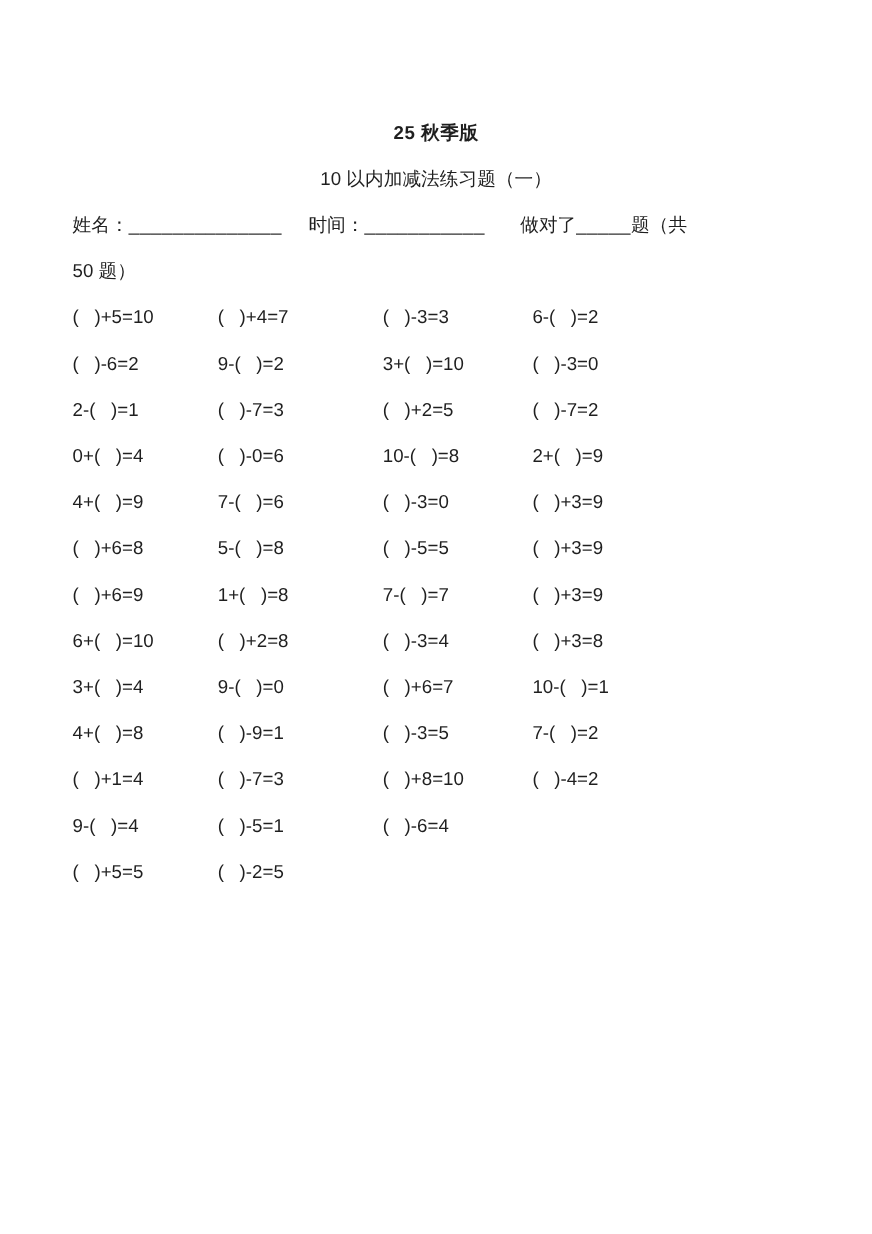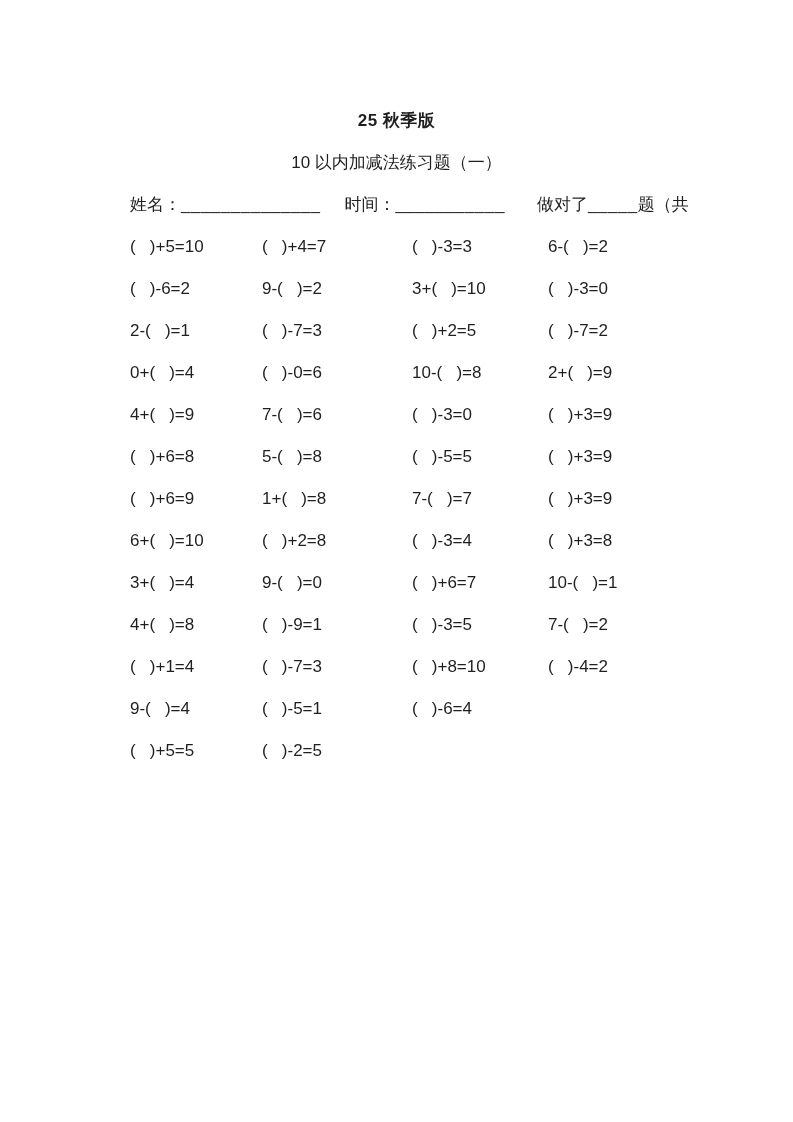--- a/index.html
+++ b/index.html
@@ -18,21 +18,21 @@
     padding-top: 100px;
   }
   .line {
     height: 42px;
     line-height: 42px;
     font-size: 17px;
     white-space: pre;
   }
   .title-line { text-align: center; }
   .title-edition { font-weight: 600; letter-spacing: 0.5px; }
-  .content { padding-left: 118px; padding-right: 120px; margin-left: 12px; }
+  .content { padding-left: 66px; padding-right: 120px; }
   .header-line { display: flex; align-items: baseline; }
   .seg { white-space: pre; }
   .seg-time { margin-left: 24px; }
   .seg-score { margin-left: 32px; }
   .blank { white-space: pre; letter-spacing: 0.5px; }
   .prow {
     display: grid;
     grid-template-columns: 132px 150px 136px 1fr;
     height: 42px;
     line-height: 42px;
@@ -47,20 +47,21 @@
 
   <div class="line title-line title-edition">25 秋季版</div>
   <div class="line title-line">10 以内加减法练习题（一）</div>
 
   <div class="content">
     <div class="line header-line">
       <span class="seg">姓名：</span><span class="blank">______________</span>
       <span class="seg seg-time">时间：</span><span class="blank">___________</span>
       <span class="seg seg-score">做对了</span><span class="blank">_____</span><span class="seg">题（共</span>
     </div>
+    <div class="line">50 题）</div>
 
     <div>
       <div class="prow">
         <span class="prob">(   )+5=10</span>
           <span class="prob">(   )+4=7</span>
           <span class="prob">(   )-3=3</span>
           <span class="prob">6-(   )=2</span>
       </div>
       <div class="prow">
         <span class="prob">(   )-6=2</span>

